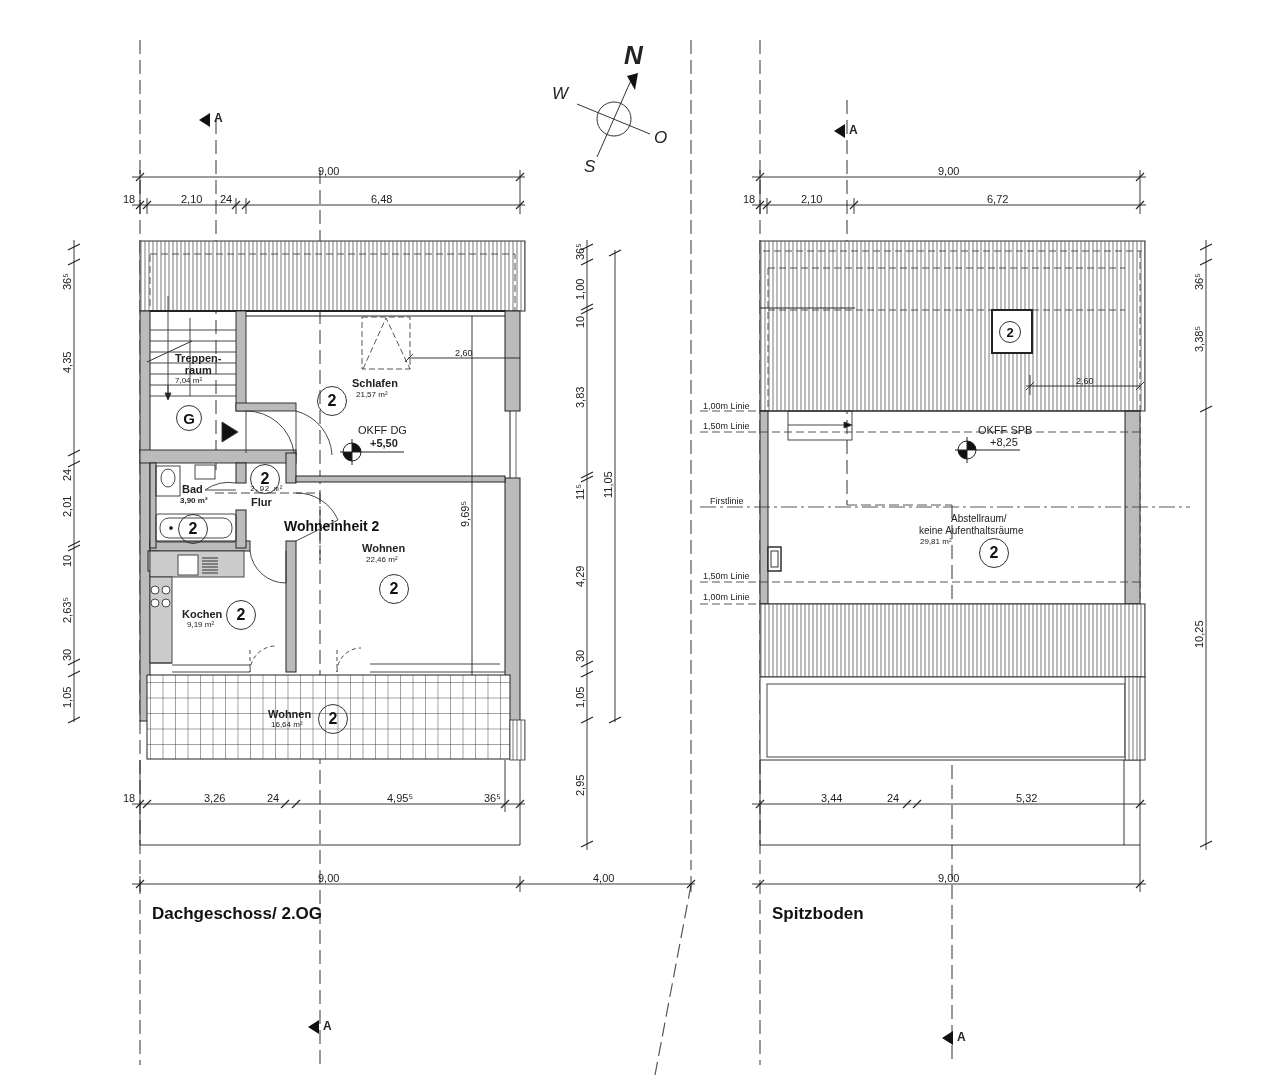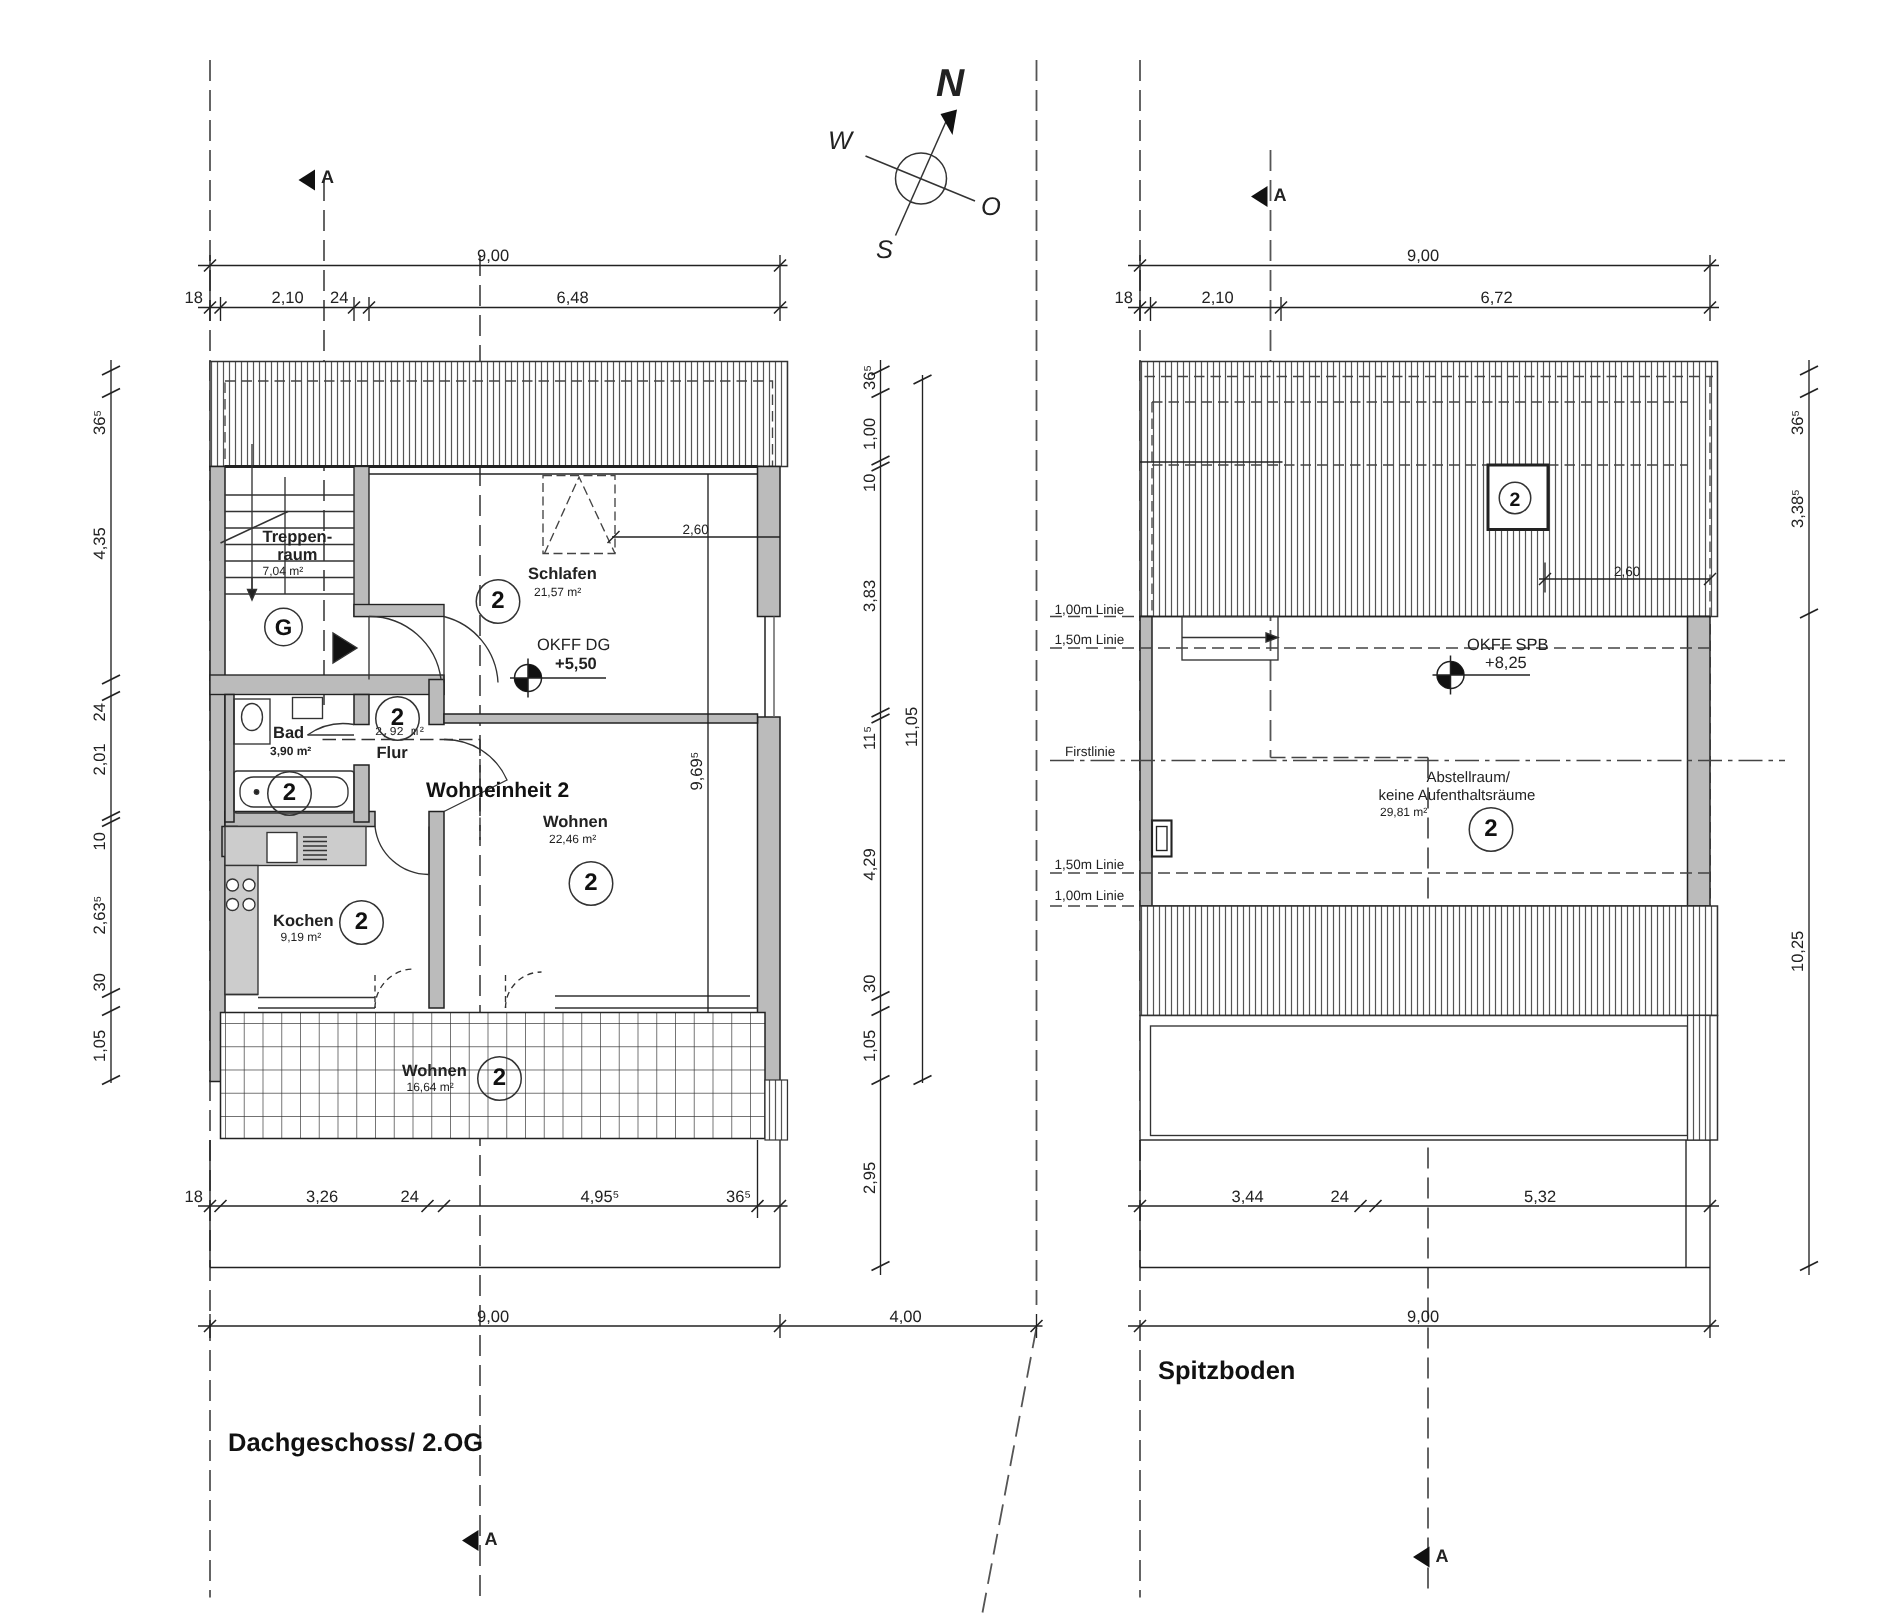--- a/index.html
+++ b/index.html
@@ -434,21 +434,21 @@
 
 <div class="lbl dim" style="left:123px;top:793px;">18</div>
 <div class="lbl dim" style="left:204px;top:793px;">3,26</div>
 <div class="lbl dim" style="left:267px;top:793px;">24</div>
 <div class="lbl dim" style="left:387px;top:793px;">4,95⁵</div>
 <div class="lbl dim" style="left:484px;top:793px;">36⁵</div>
 
 <div class="lbl dim" style="left:318px;top:873px;">9,00</div>
 <div class="lbl dim" style="left:593px;top:873px;">4,00</div>
 
-<div class="lbl title" style="left:152px;top:905px;margin-top:48px;">Dachgeschoss/ 2.OG</div>
+<div class="lbl title" style="left:152px;top:905px;">Dachgeschoss/ 2.OG</div>
 
 <div class="lbl dim" style="left:938px;top:166px;">9,00</div>
 <div class="lbl dim" style="left:743px;top:194px;">18</div>
 <div class="lbl dim" style="left:801px;top:194px;">2,10</div>
 <div class="lbl dim" style="left:987px;top:194px;">6,72</div>
 
 <div class="lbl" style="left:1076px;top:377px;font-size:9px;">2,60</div>
 <div class="badge" style="left:999px;top:321px;">2</div>
 
 <div class="lbl linie" style="left:703px;top:402px;">1,00m Linie</div>

